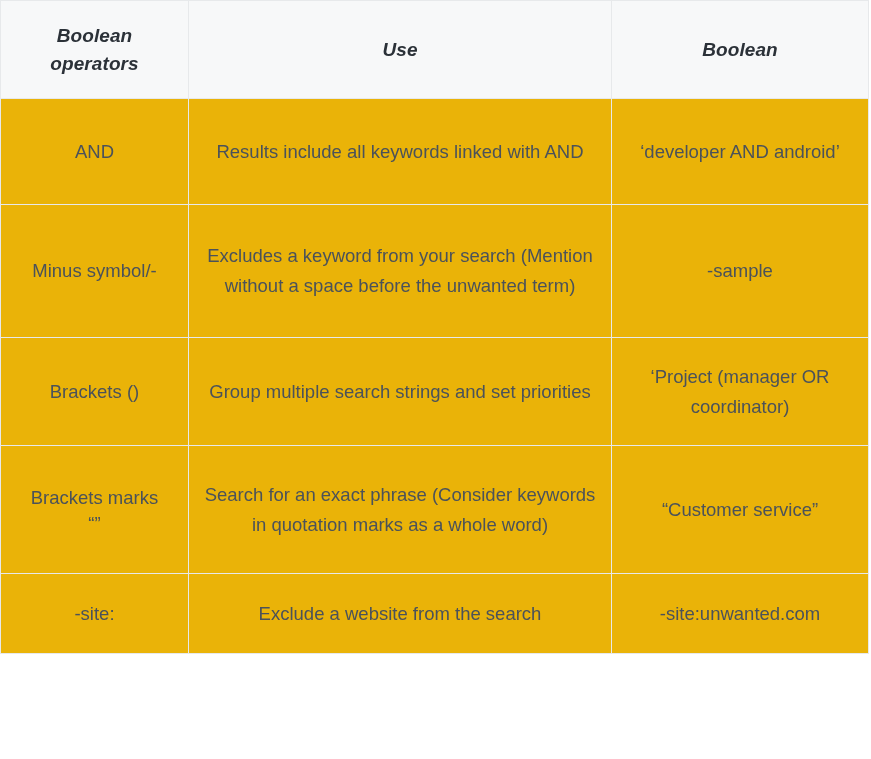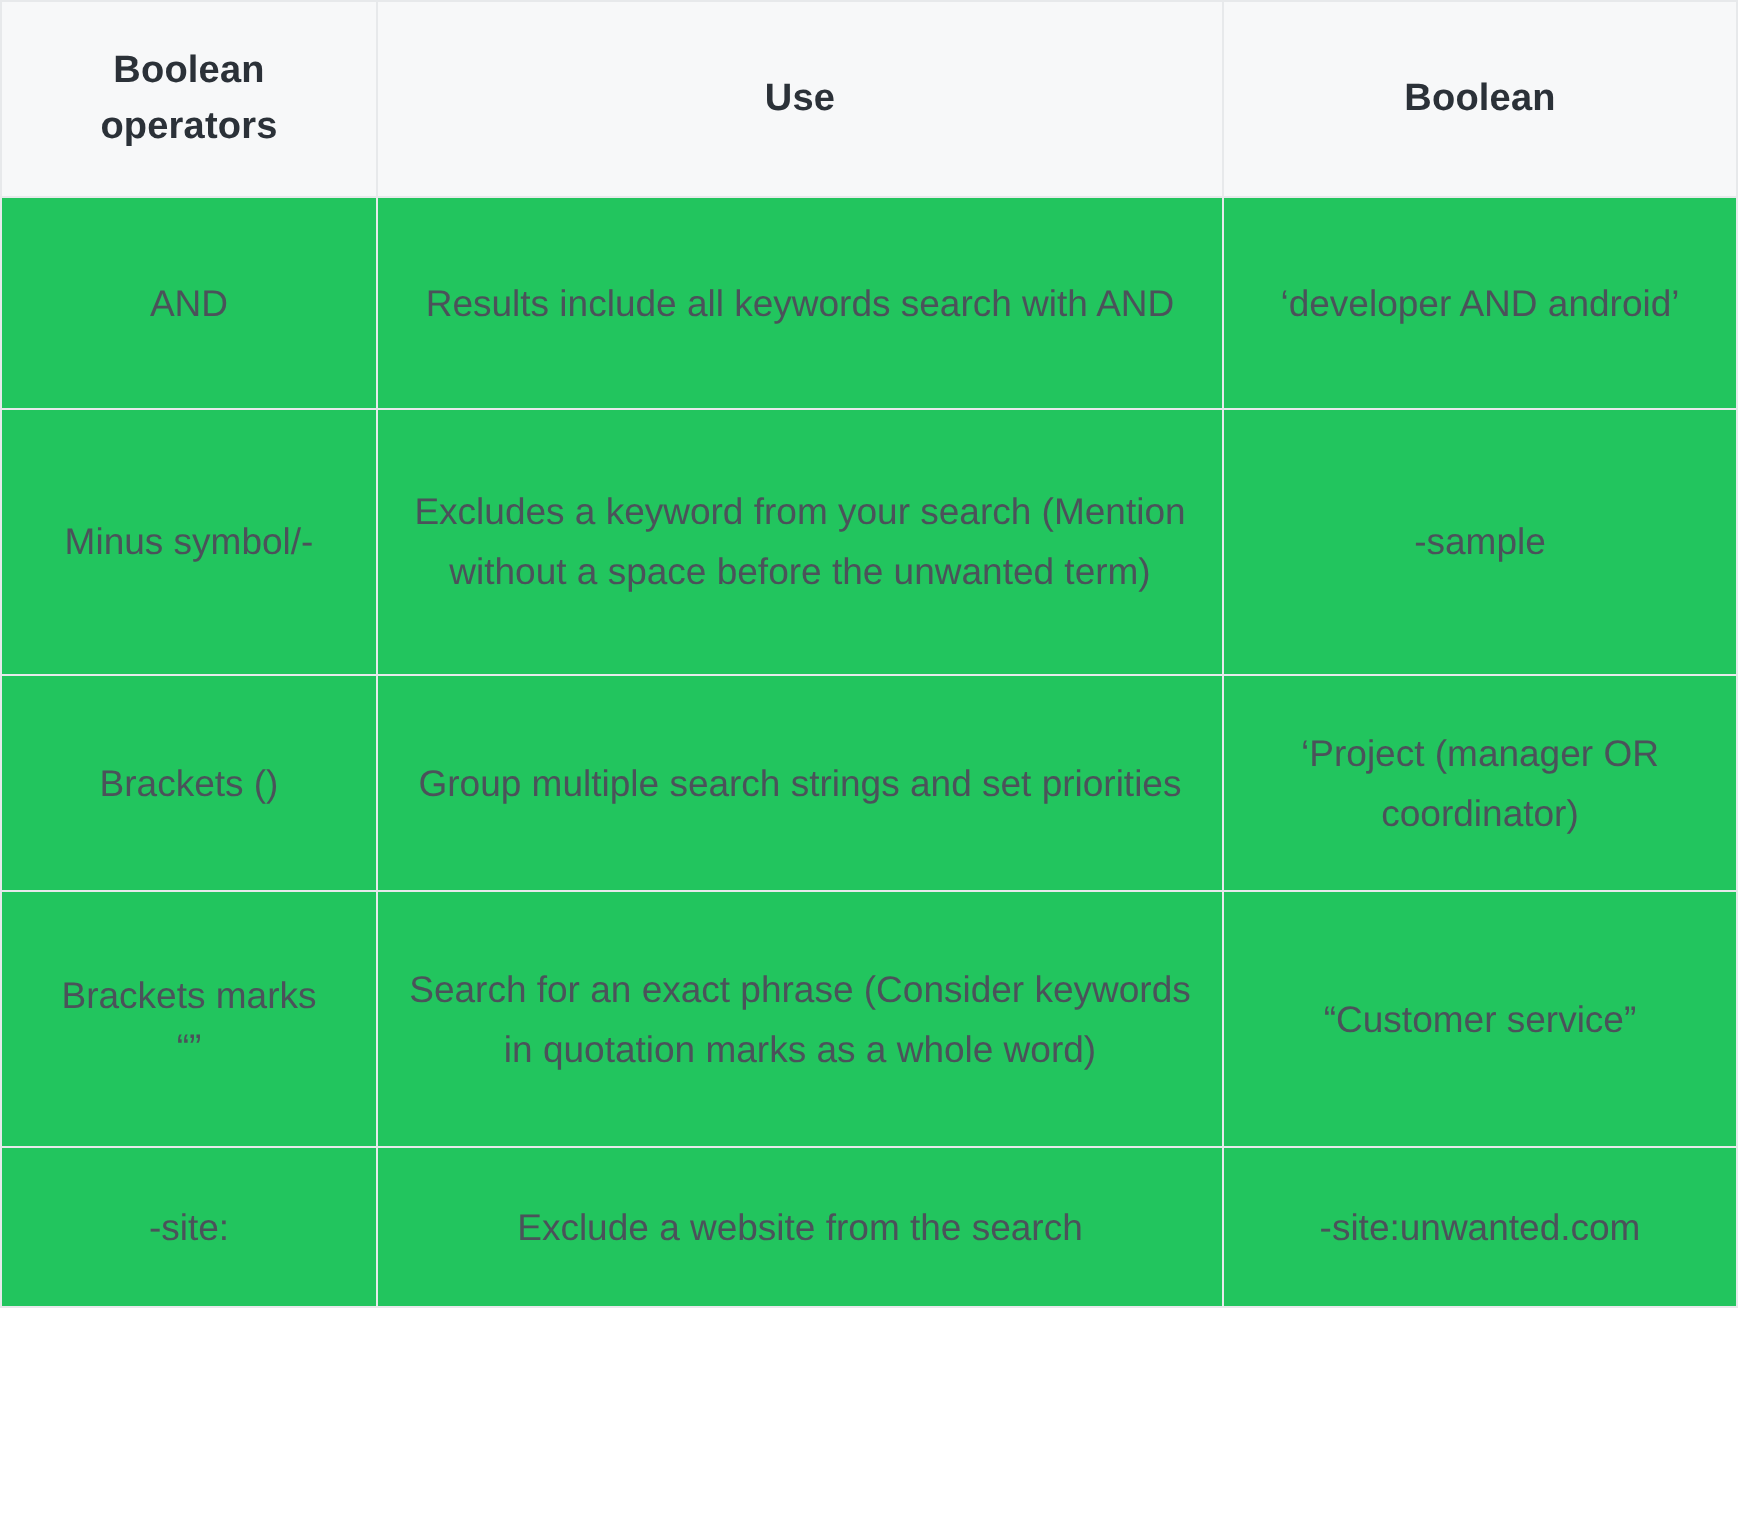--- a/index.html
+++ b/index.html
@@ -49,34 +49,34 @@
     border-top: 1px solid #e7e9eb;
     background: #f7f8f9;
     color: #2b3138;
     font-weight: bold;
     font-size: 19px;
     line-height: 1.45;
     letter-spacing: 0.1px;
   }
 
   table.boolean-table tbody td {
-    background: #22c55e;
+    background: #eab308;
     color: #4b525a;
     font-size: 18.5px;
     font-weight: normal;
     line-height: 1.62;
   }
 
   
   .col-op   { width: 189px; }
   .col-use  { width: 423px; }
   .col-ex   { width: 257px; }
 
   
-  .hdr-row      { height: 99px;  }
+  .hdr-row      { height: 99px; font-style: italic;  }
   .row-h-106    { height: 106px; }
   .row-h-105    { height: 105px; }
   .row-h-133    { height: 133px; }
   .row-h-108    { height: 108px; }
   .row-h-128    { height: 128px; }
   .row-h-80     { height: 80px;  }
 
   .op-sub {
     display: block;
     line-height: 1.2;
@@ -95,21 +95,21 @@
     <thead>
       <tr class="hdr-row">
         <th>Boolean operators</th>
         <th>Use</th>
         <th>Boolean</th>
       </tr>
     </thead>
     <tbody>
       <tr class="row-h-106">
         <td>AND</td>
-        <td>Results include all keywords search with AND</td>
+        <td>Results include all keywords linked with AND</td>
         <td>‘developer AND android’</td>
       </tr>
       <tr class="row-h-133">
         <td>Minus symbol/-</td>
         <td>Excludes a keyword from your search (Mention without a space before the unwanted term)</td>
         <td>-sample</td>
       </tr>
       <tr class="row-h-108">
         <td>Brackets ()</td>
         <td>Group multiple search strings and set priorities</td>

